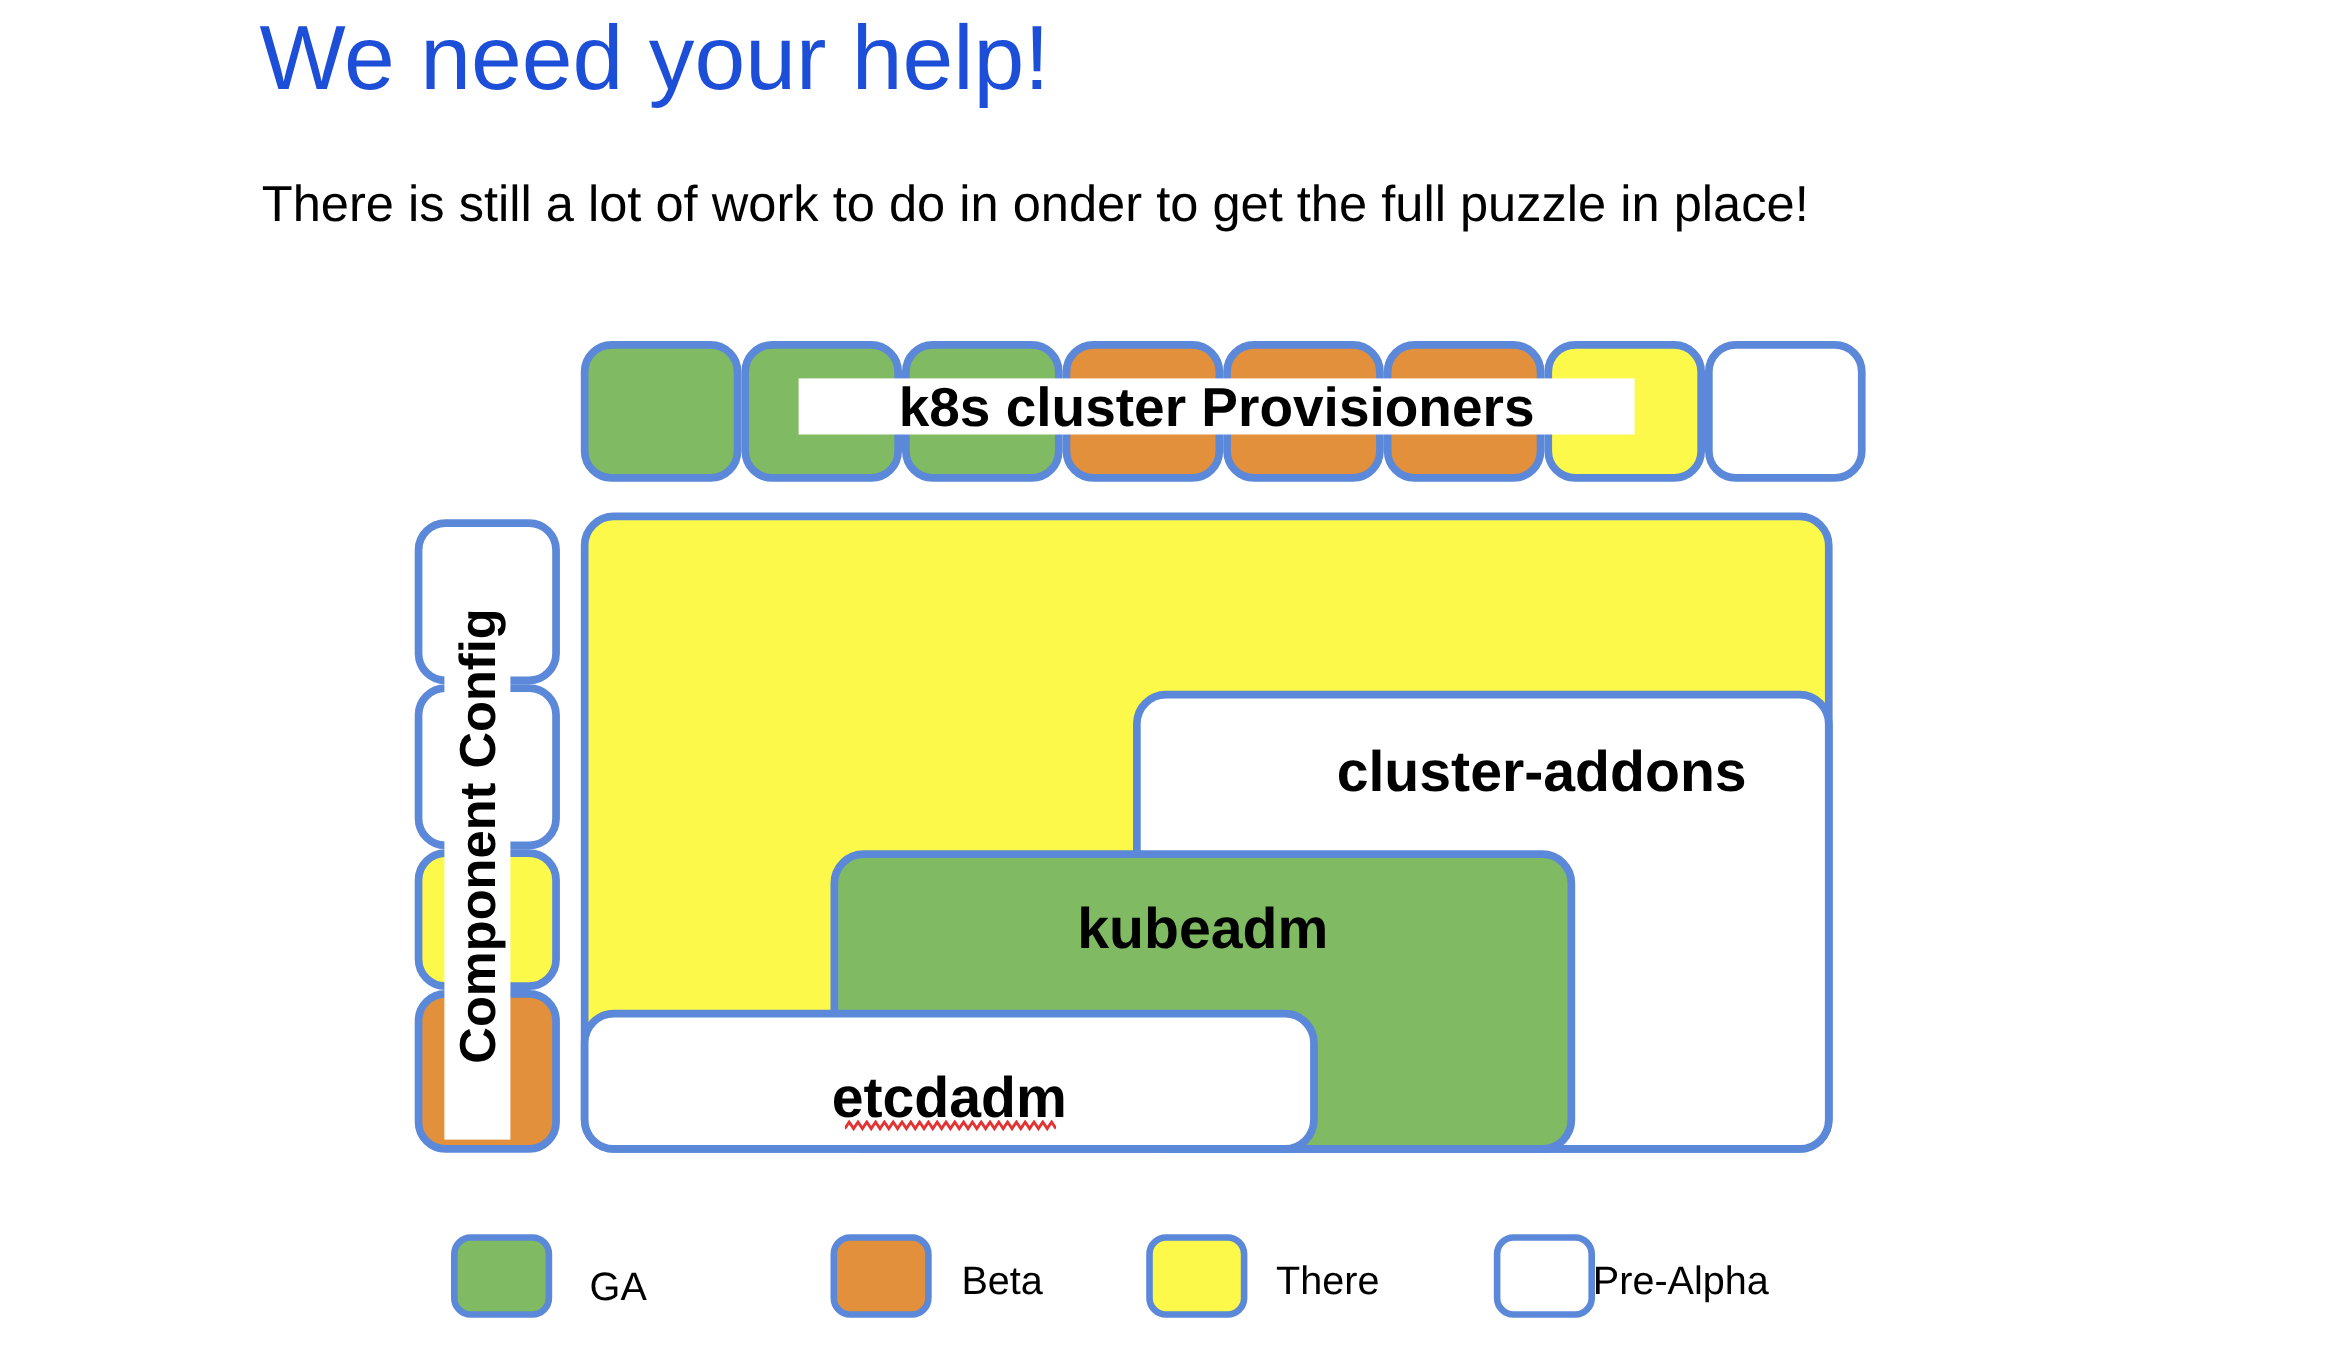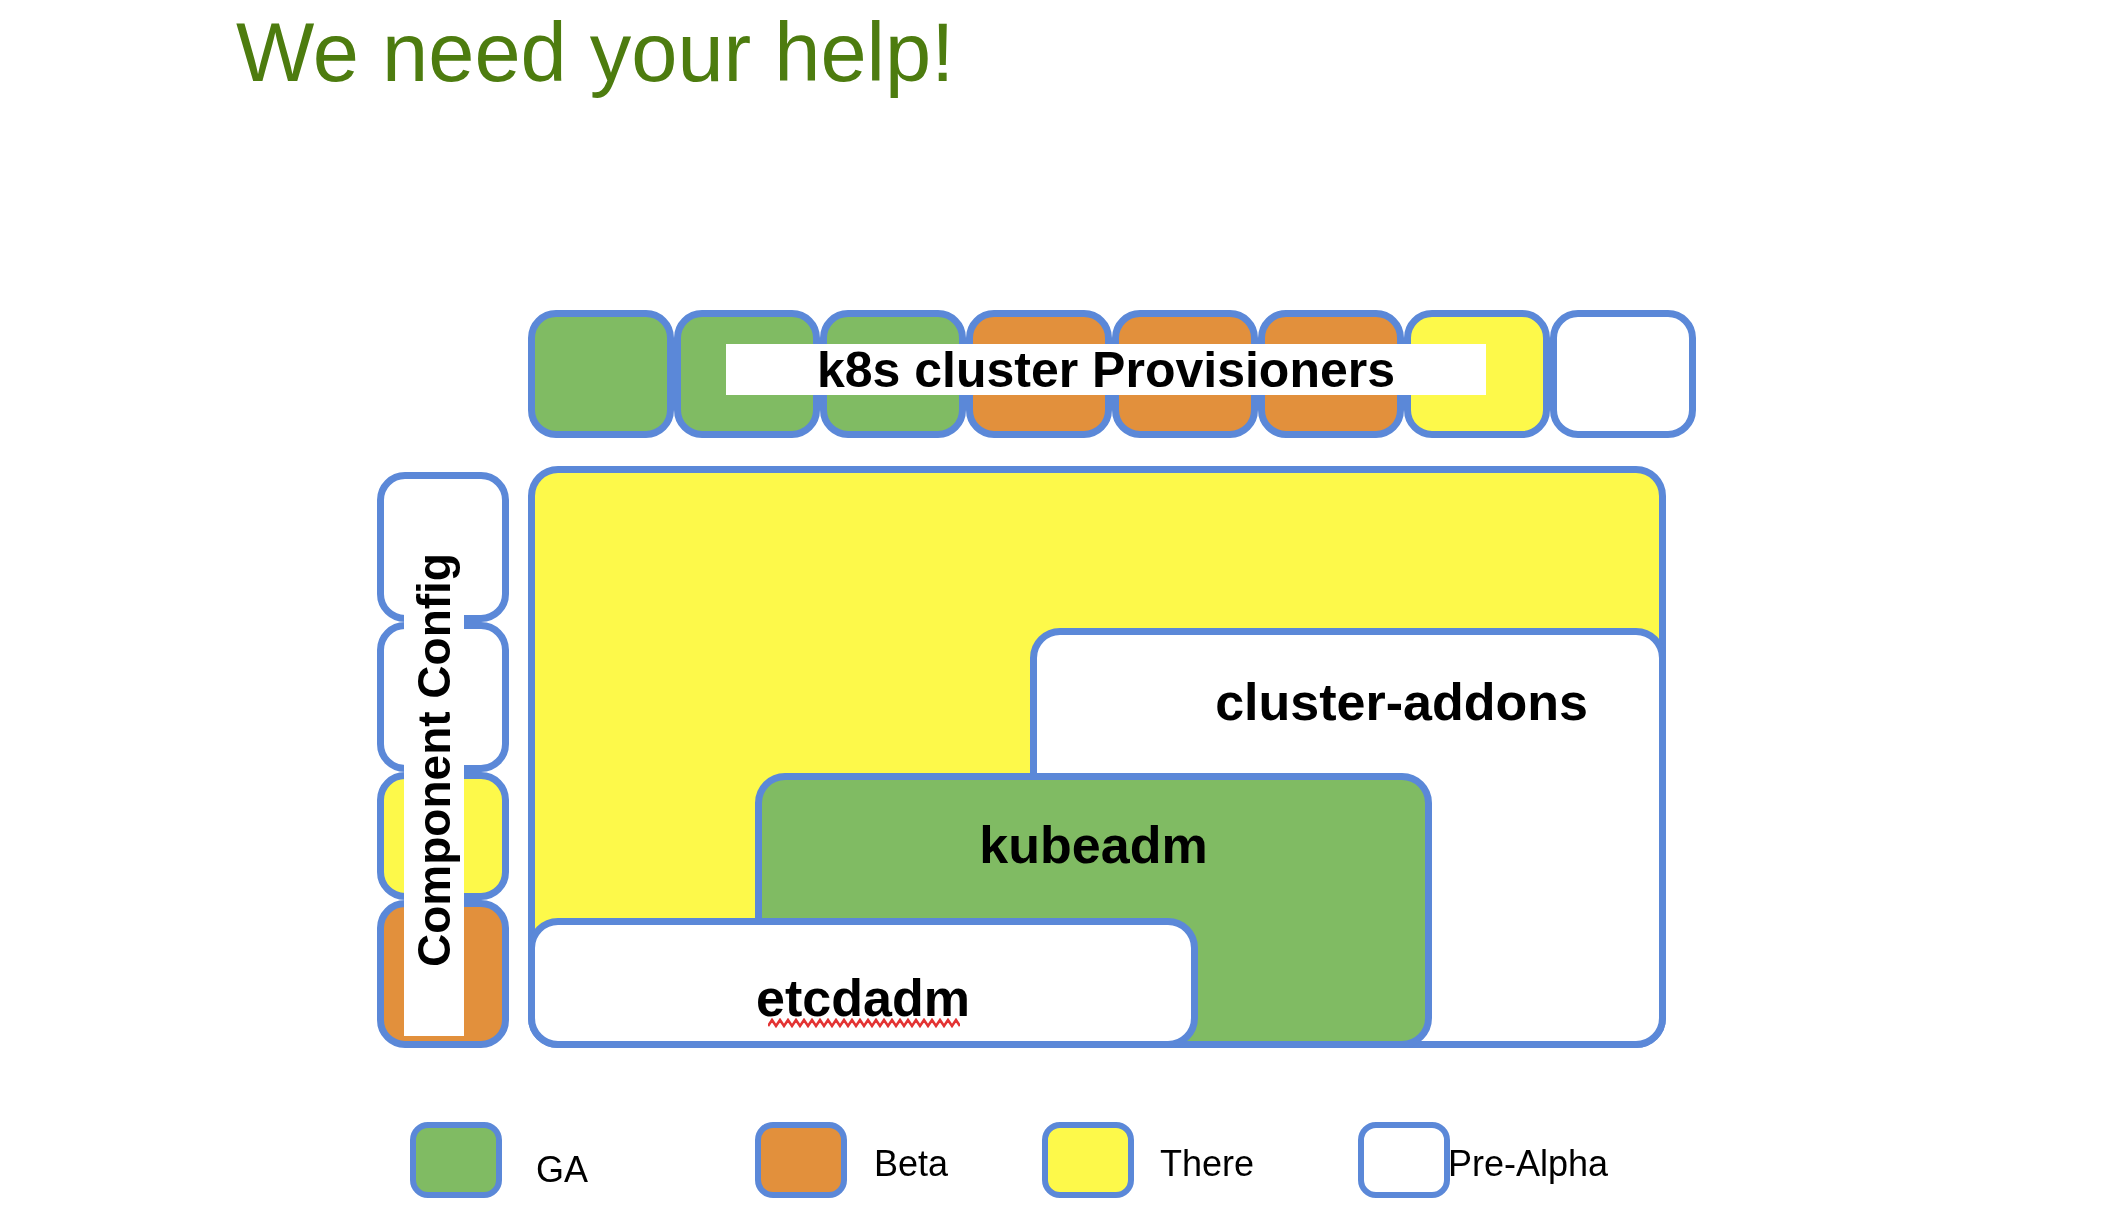--- a/index.html
+++ b/index.html
@@ -9,21 +9,21 @@
     font-family:"Liberation Sans", sans-serif;
     overflow:hidden;
     position:relative;
   }
   #slide{position:absolute;left:0;top:0;width:2126px;height:1228px;}
 
   
   .title{
     position:absolute;left:236px;top:8px;
     font-size:83px;line-height:1.08;
-    font-weight:400;color:#4d7c0f;
+    font-weight:400;color:#1d4ed8;
     white-space:nowrap;
   }
   .subtitle{
     position:absolute;left:238px;top:160px;
     font-size:46px;line-height:1.1;
     font-weight:400;color:#000000;
     white-space:nowrap;
   }
 
   
@@ -91,20 +91,21 @@
     white-space:nowrap;
   }
 </style>
 </head>
 <body>
 
 <div id="slide">
 
   <div class="title">We need your help!</div>
 
+  <div class="subtitle">There is still a lot of work to do in onder to get the full puzzle in place!</div>
 
   <div>
     <div class="tile ga" style="left:528px;top:310px;width:146px;height:128px;"></div>
     <div class="tile ga" style="left:674px;top:310px;width:146px;height:128px;"></div>
     <div class="tile ga" style="left:820px;top:310px;width:146px;height:128px;"></div>
     <div class="tile beta" style="left:966px;top:310px;width:146px;height:128px;"></div>
     <div class="tile beta" style="left:1112px;top:310px;width:146px;height:128px;"></div>
     <div class="tile beta" style="left:1258px;top:310px;width:146px;height:128px;"></div>
     <div class="tile alpha" style="left:1404px;top:310px;width:146px;height:128px;"></div>
     <div class="tile prealpha" style="left:1550px;top:310px;width:146px;height:128px;"></div>

